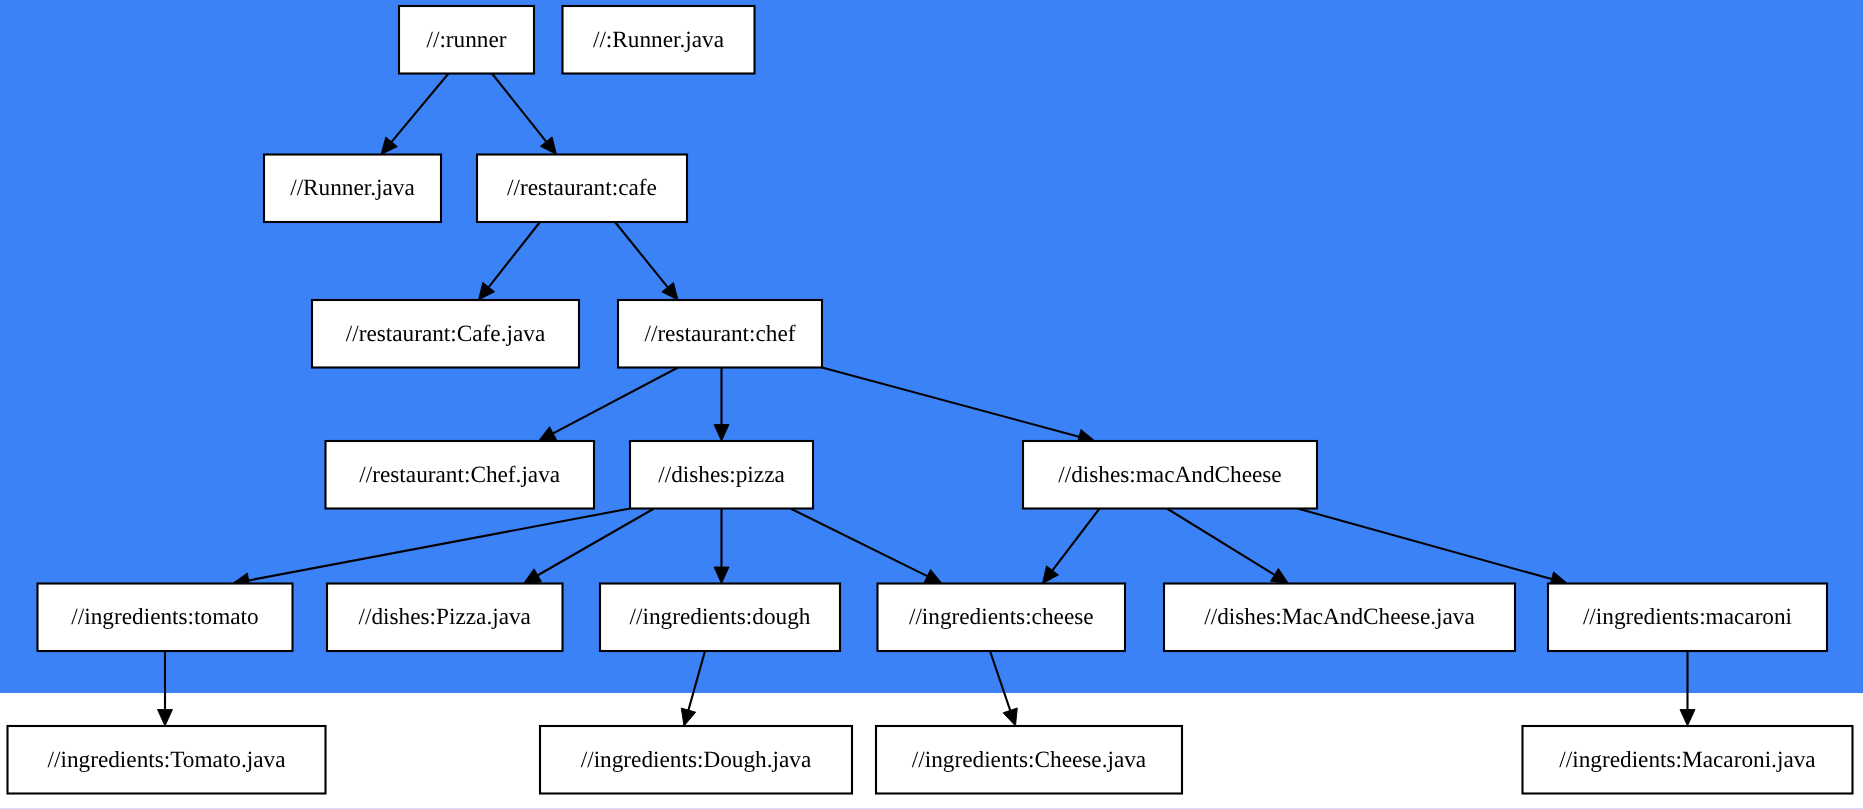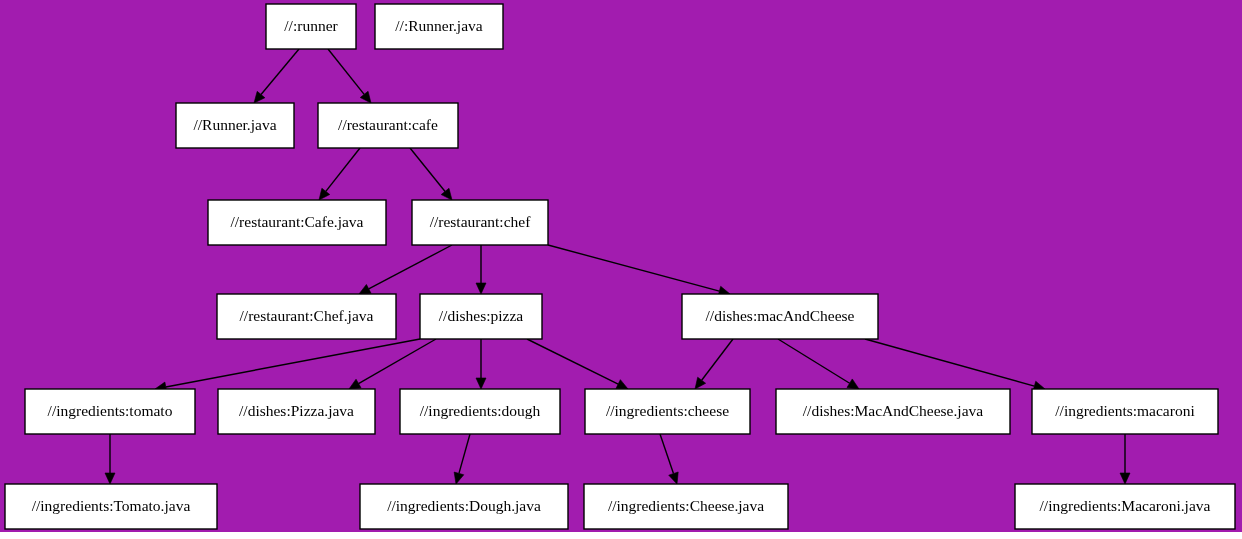--- a/index.html
+++ b/index.html
@@ -9,22 +9,22 @@
   }
   body {
     width: 1242px;
     height: 539px;
     overflow: hidden;
     font-family: "Liberation Serif", "DejaVu Serif", serif;
   }
   #graph-root {
     position: relative;
     width: 1242px;
-    height: 532px;
-    background: #a21caf;
+    height: 462px;
+    background: #3b82f6;
   }
   svg#graph-canvas {
     position: absolute;
     left: 0;
     top: 0;
     width: 1242px;
     height: 539px;
     display: block;
     shape-rendering: geometricPrecision;
   }

